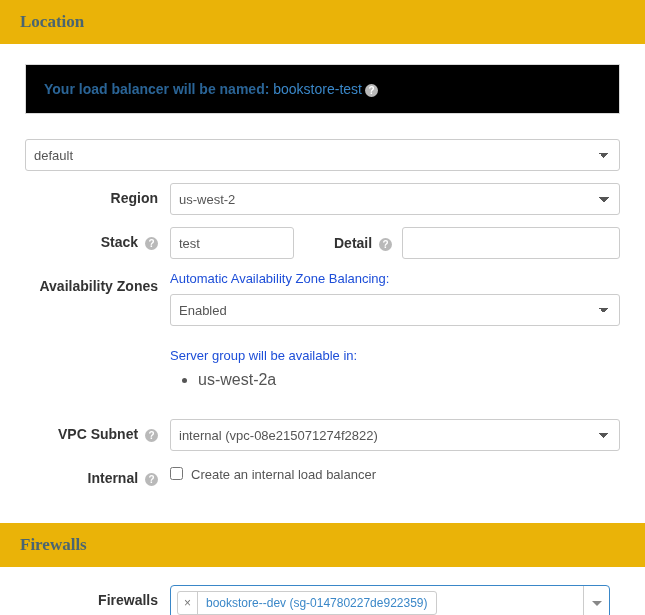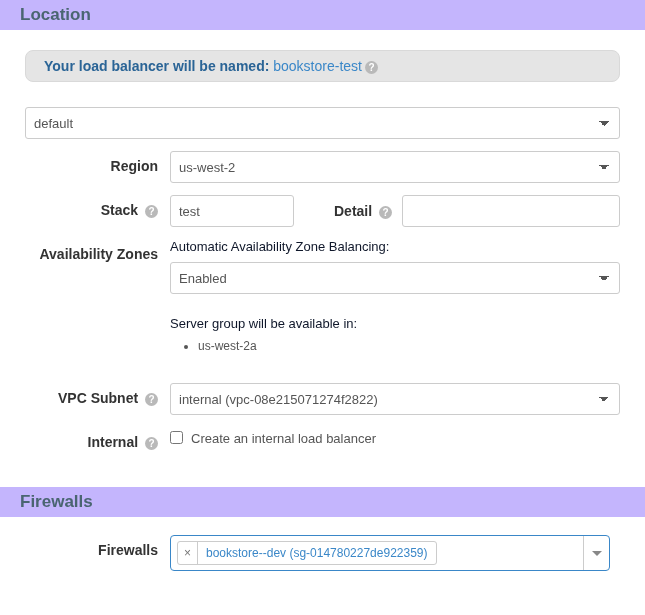--- a/index.html
+++ b/index.html
@@ -5,34 +5,35 @@
   * { box-sizing: border-box; }
   body {
     margin: 0;
     font-family: -apple-system, BlinkMacSystemFont, "Segoe UI", Helvetica, Arial, sans-serif;
     font-size: 14px;
     color: #333;
     background: #fff;
     width: 645px;
   }
   .section-header {
-    background: #c4b5fd;
+    background: #eab308;
     color: #4a6571;
     font-weight: 700;
     font-size: 17px;
-    padding: 5px 20px;
+    padding: 12px 20px;
+    font-family: Liberation Serif, serif;
   }
   .panel {
     padding: 20px 25px 25px 25px;
   }
   .callout {
     border: 1px solid #d9d9d9;
-    border-radius: 8px;
-    background: #e5e5e5;
-    padding: 7px 18px;
+    border-radius: 0;
+    background: #000000;
+    padding: 16px 18px;
     margin-bottom: 25px;
     color: #2a6496;
     font-weight: 700;
   }
   .callout .lb-name {
     color: #3a87c8;
     font-weight: 400;
   }
   .form-row {
     display: flex;
@@ -91,29 +92,29 @@
     color: #fff;
     font-size: 10px;
     font-weight: 700;
     line-height: 13px;
     text-align: center;
     margin-left: 3px;
     vertical-align: middle;
     cursor: help;
   }
   .subtext {
-    color: #0f172a;
+    color: #1d4ed8;
     margin: 8px 0 8px 0;
     font-size: 13px;
   }
   ul.zones {
     margin: 6px 0 18px 0;
     padding-left: 28px;
   }
-  ul.zones li { color: #555; font-size: 12px; }
+  ul.zones li { color: #555; font-size: 16px; }
   .checkbox-row {
     display: flex;
     align-items: flex-start;
     padding-top: 4px;
   }
   .checkbox-row input { margin: 0 8px 0 0; }
   .checkbox-row span { color: #555; font-size: 13px; }
 
   .multi-select {
     border: 1px solid #3a87c8;

